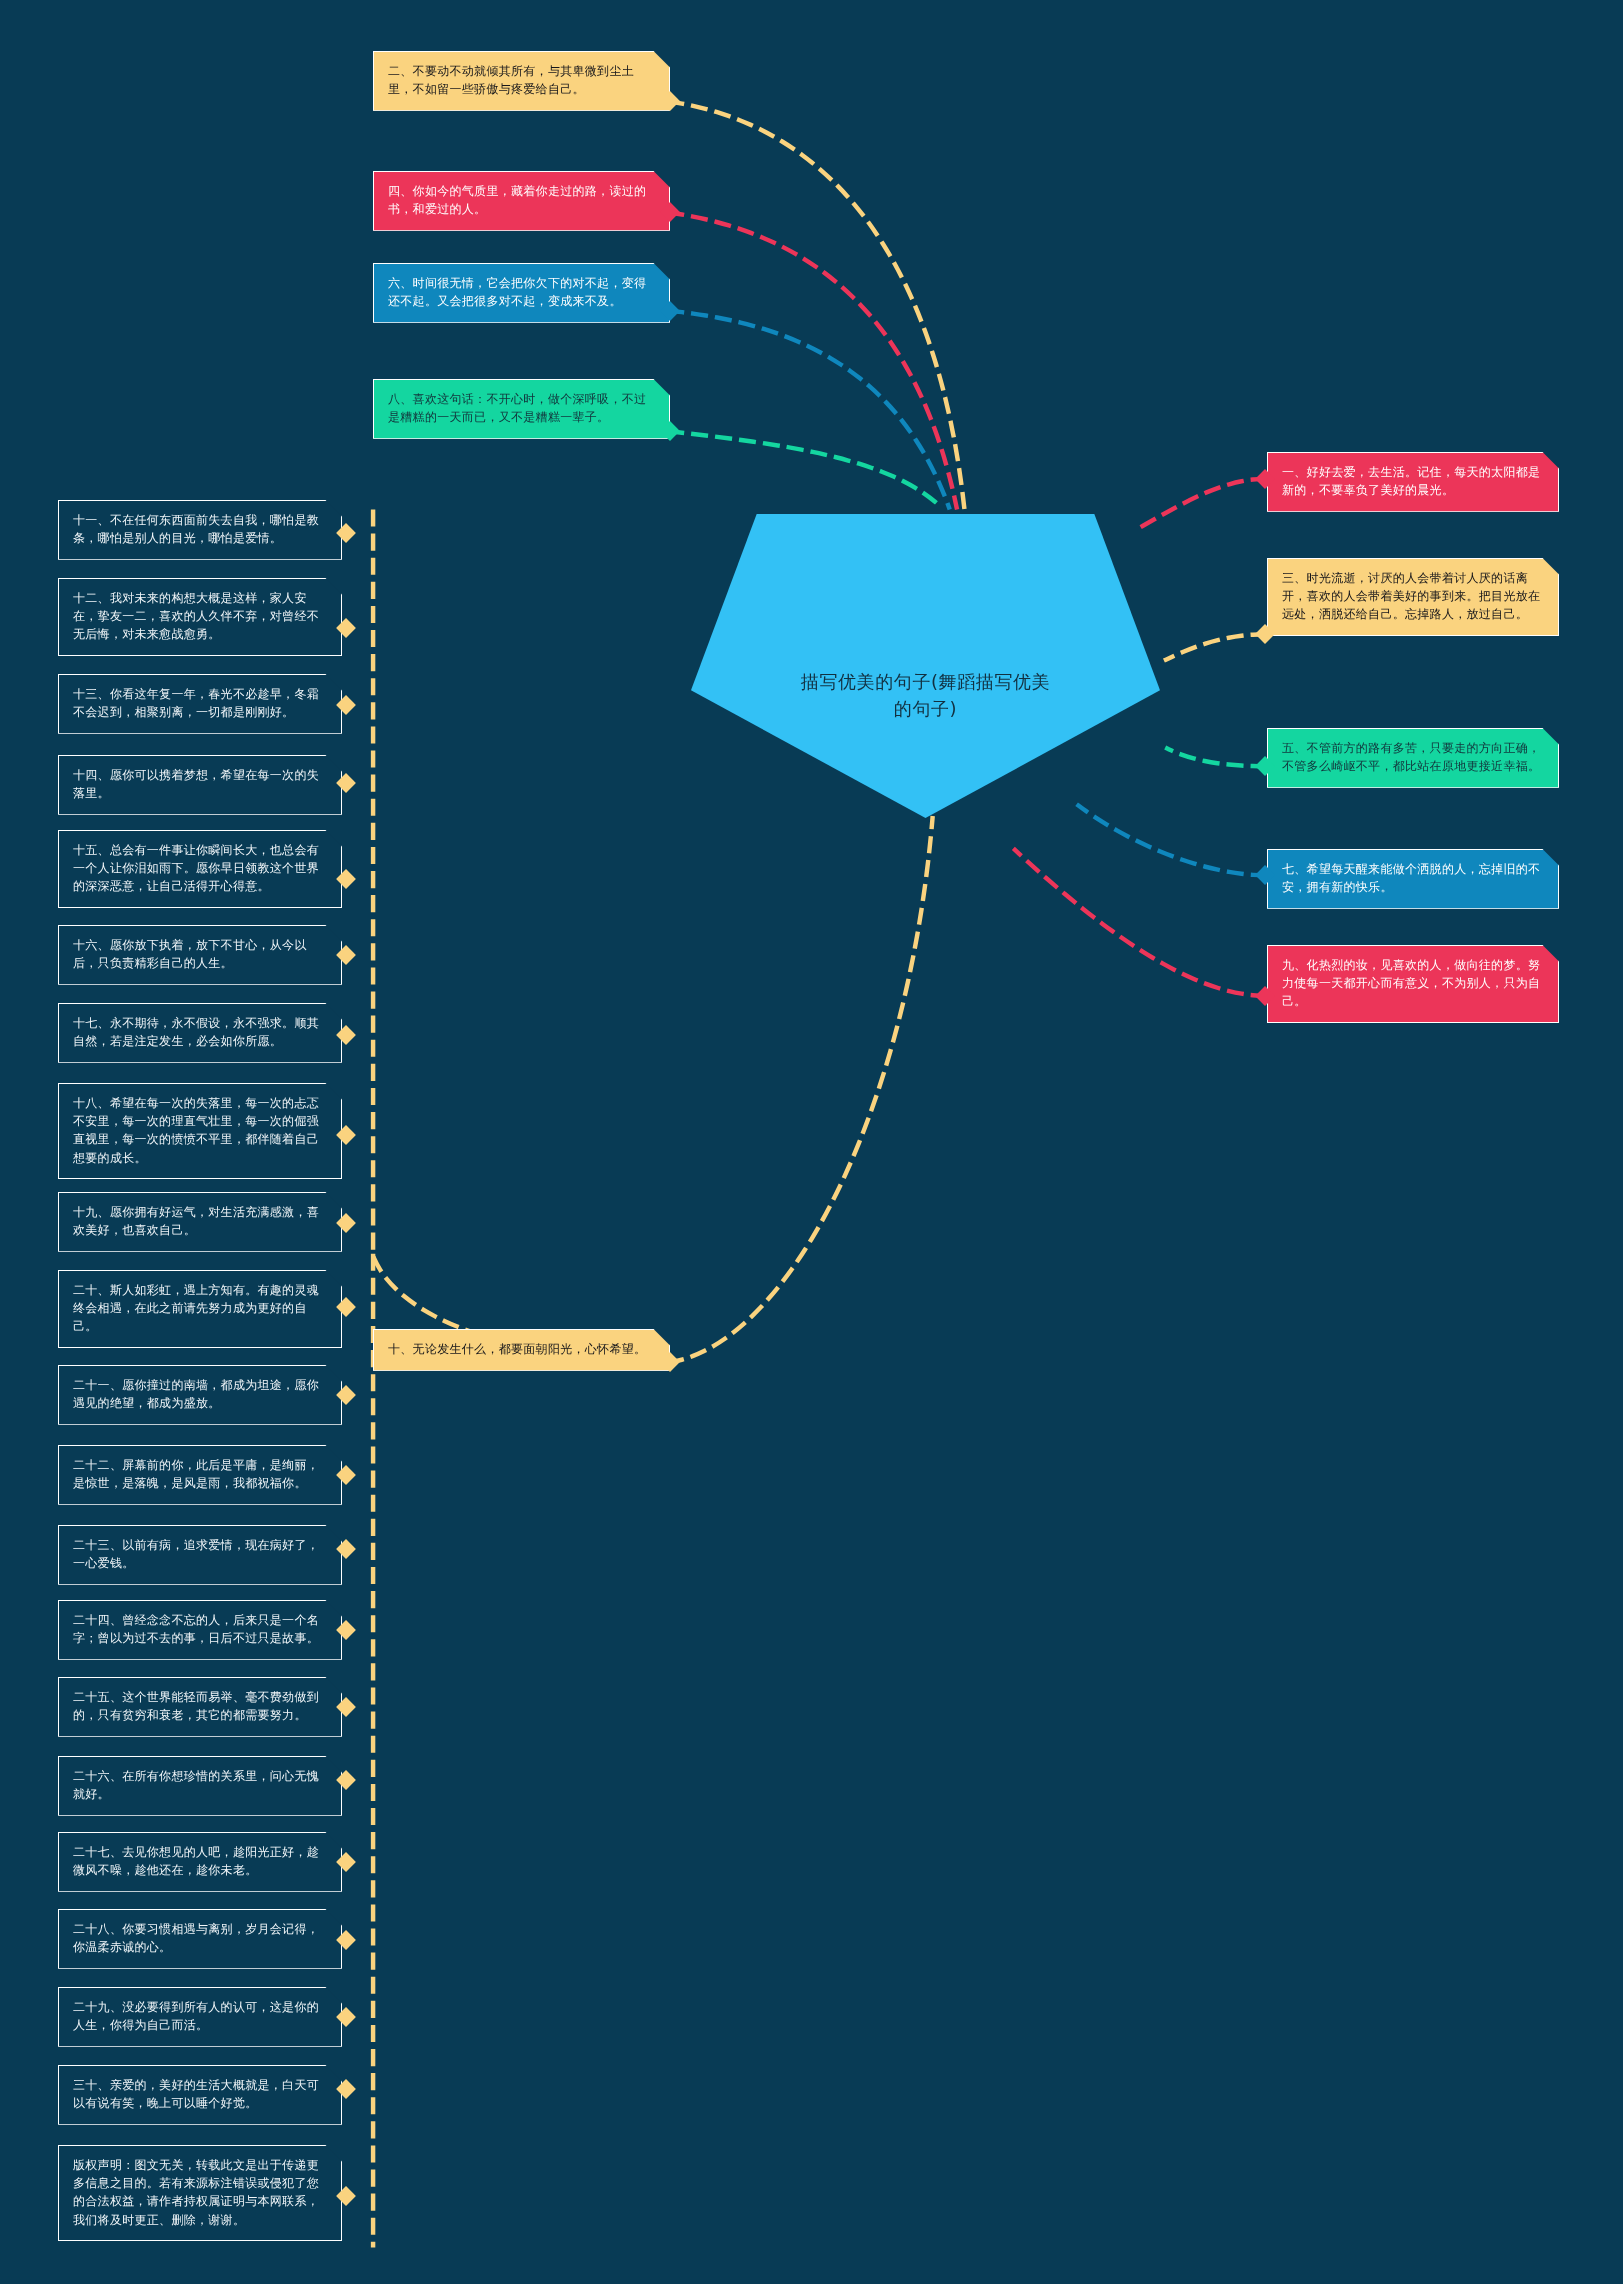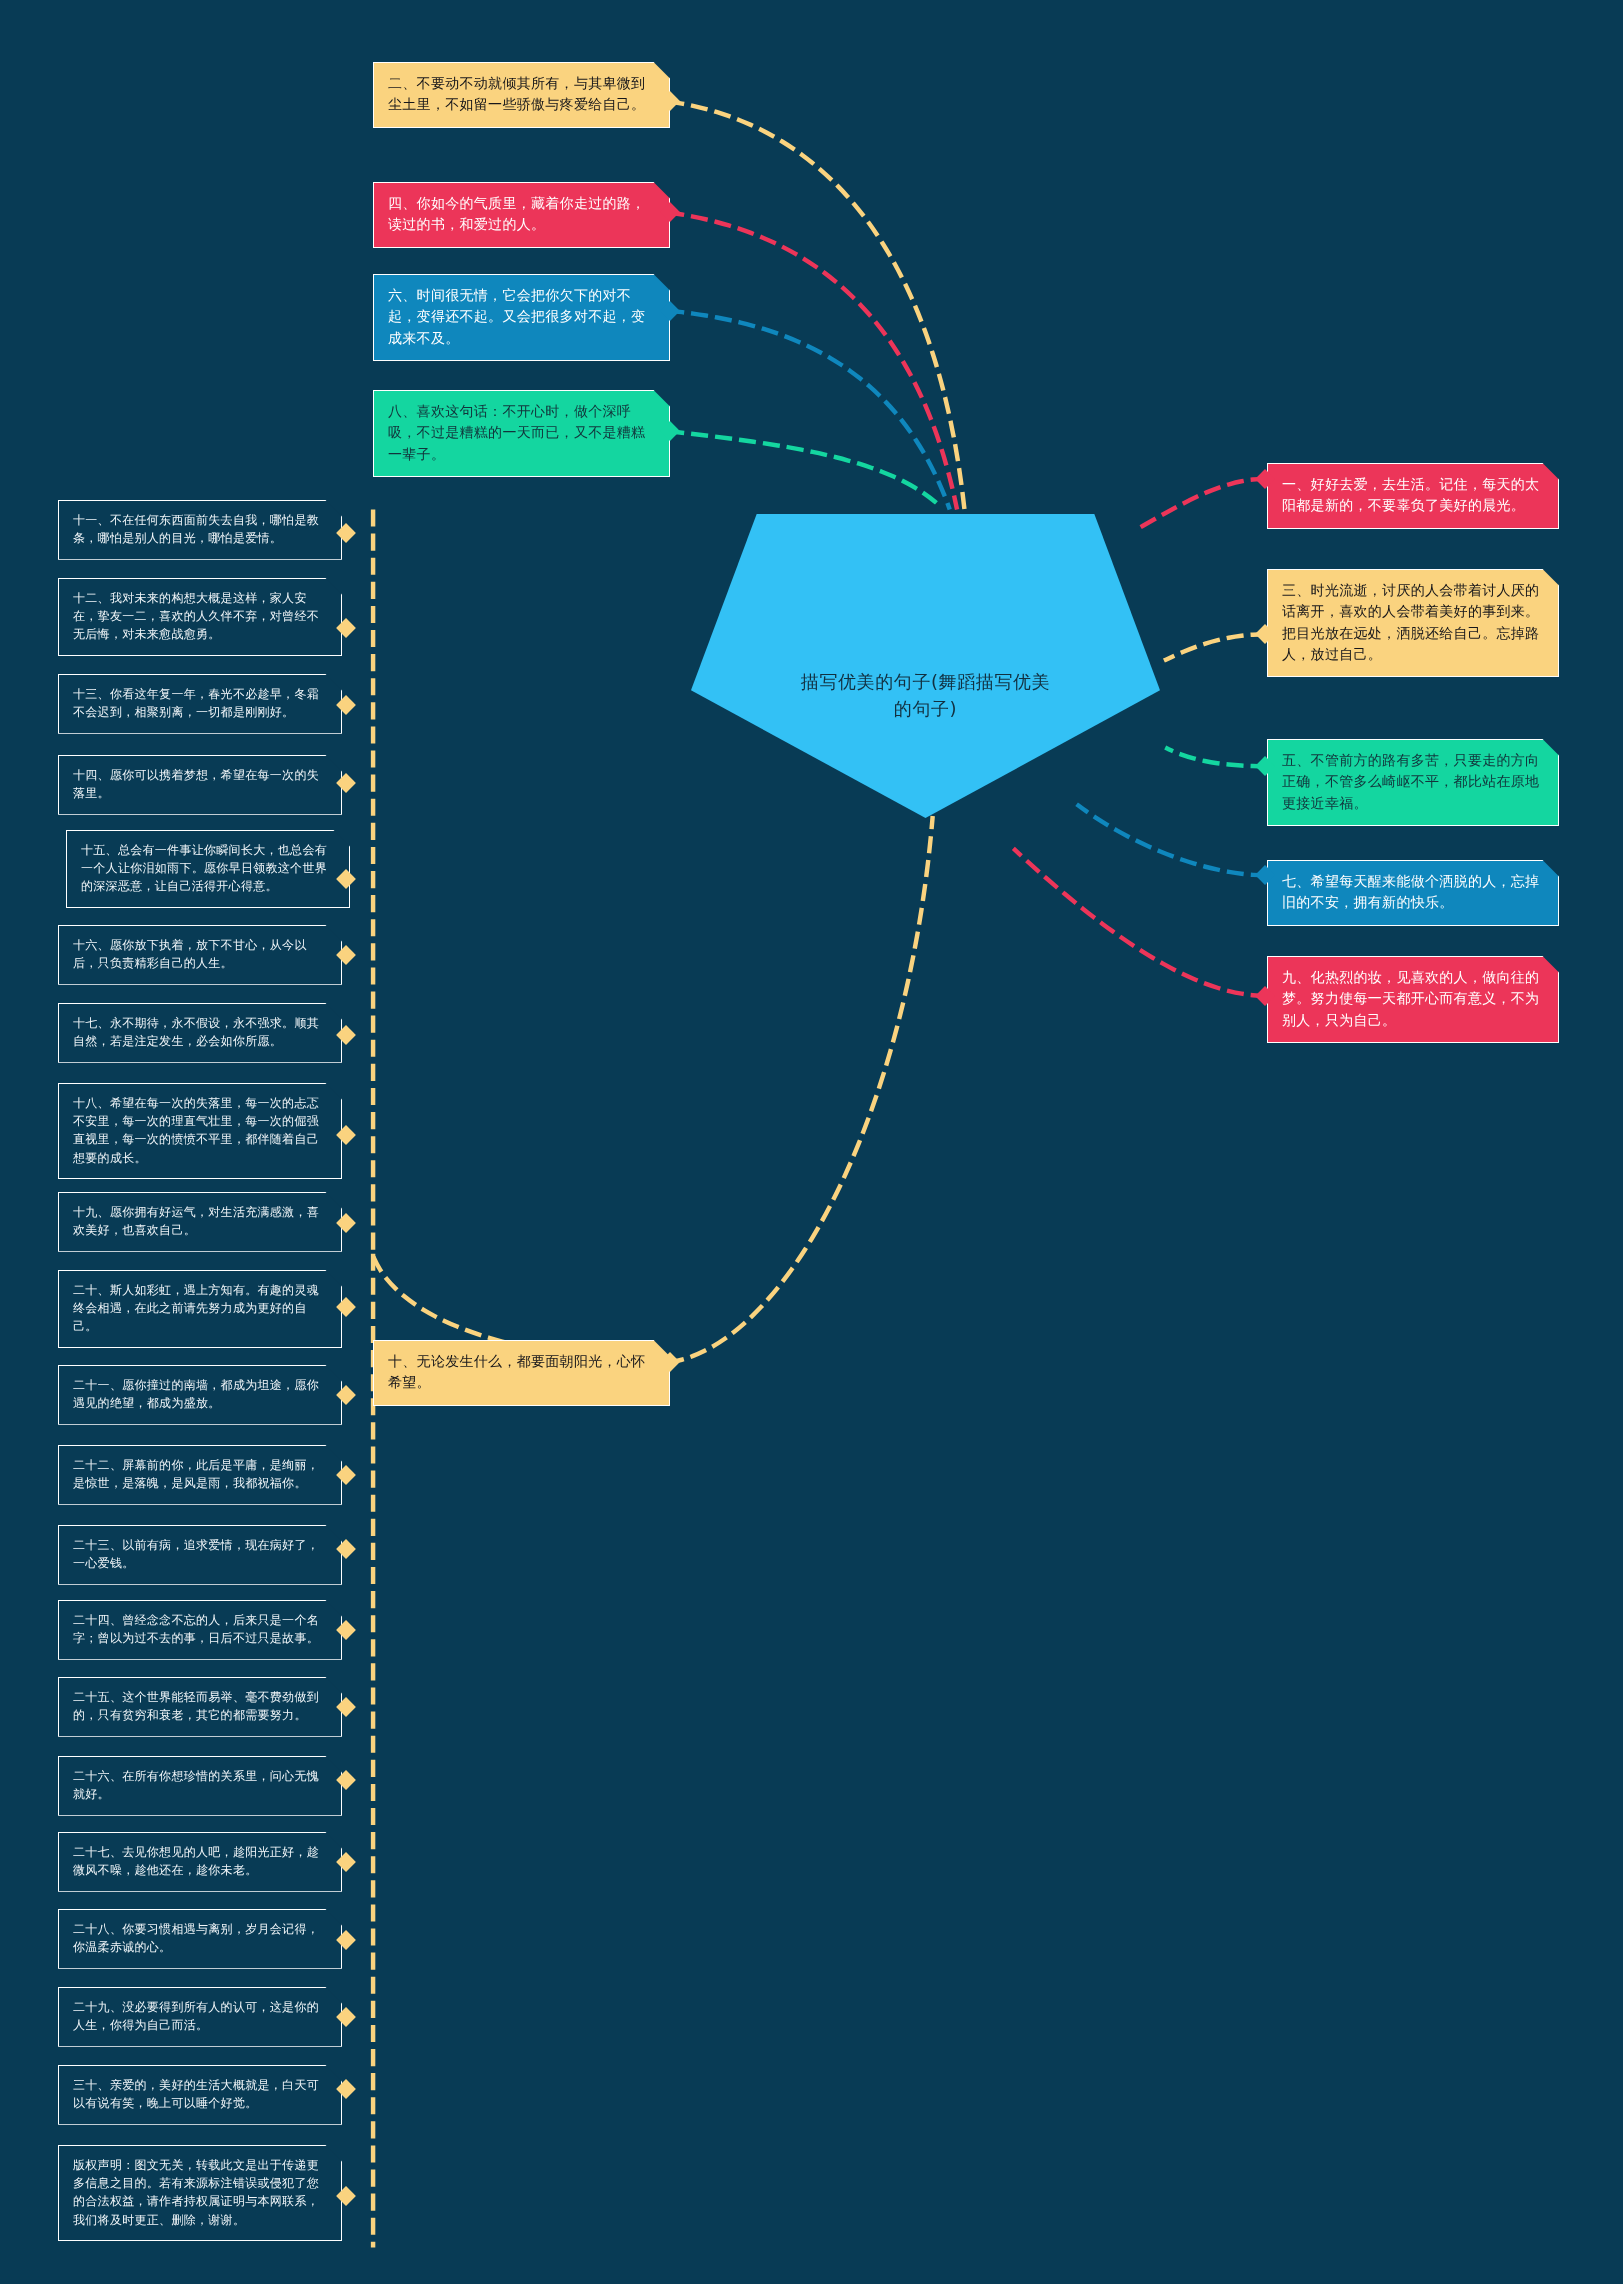--- a/index.html
+++ b/index.html
@@ -43,21 +43,21 @@
     clip-path:polygon(14% 0, 86% 0, 100% 58%, 50% 100%, 0 58%);
     display:flex;align-items:center;justify-content:center;
     text-align:center;
   }
   .center-node .title{
     color:#123040;font-size:18px;line-height:1.5;letter-spacing:0.6px;
     width:266px;margin-top:57px;
   }
 
   
-  .fan{font-size:14px;margin-top:11px;}      
+  .fan{font-size:12px;}      
   .list{font-size:12px;}     
 
   
   .dia{position:absolute;width:14px;height:14px;transform:rotate(45deg) translate(-50%,-50%);
        transform-origin:0 0;}
 </style>
 </head>
 <body>
 
 <div class="stage">
@@ -121,21 +121,21 @@
   </div>
   <div class="node list c-dark" style="left:58px;top:578px;width:284px;">
     <span class="txt">十二、我对未来的构想大概是这样，家人安在，挚友一二，喜欢的人久伴不弃，对曾经不无后悔，对未来愈战愈勇。</span>
   </div>
   <div class="node list c-dark" style="left:58px;top:674px;width:284px;">
     <span class="txt">十三、你看这年复一年，春光不必趁早，冬霜不会迟到，相聚别离，一切都是刚刚好。</span>
   </div>
   <div class="node list c-dark" style="left:58px;top:755px;width:284px;">
     <span class="txt">十四、愿你可以携着梦想，希望在每一次的失落里。</span>
   </div>
-  <div class="node list c-dark" style="left:66px;top:830px;width:284px;">
+  <div class="node list c-dark" style="left:58px;top:830px;width:284px;">
     <span class="txt">十五、总会有一件事让你瞬间长大，也总会有一个人让你泪如雨下。愿你早日领教这个世界的深深恶意，让自己活得开心得意。</span>
   </div>
   <div class="node list c-dark" style="left:58px;top:925px;width:284px;">
     <span class="txt">十六、愿你放下执着，放下不甘心，从今以后，只负责精彩自己的人生。</span>
   </div>
   <div class="node list c-dark" style="left:58px;top:1003px;width:284px;">
     <span class="txt">十七、永不期待，永不假设，永不强求。顺其自然，若是注定发生，必会如你所愿。</span>
   </div>
   <div class="node list c-dark" style="left:58px;top:1192px;width:284px;">
     <span class="txt">十九、愿你拥有好运气，对生活充满感激，喜欢美好，也喜欢自己。</span>

